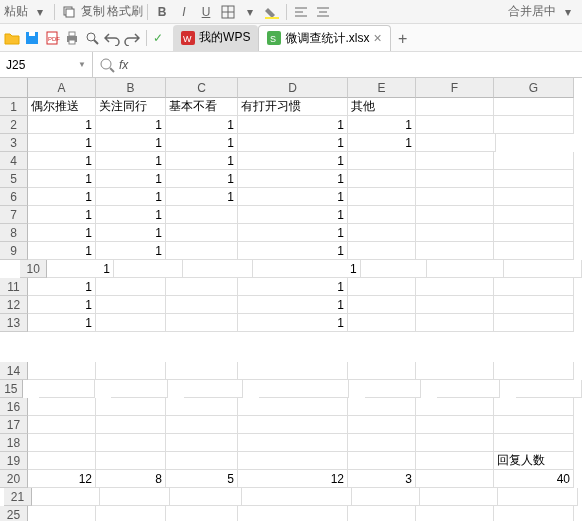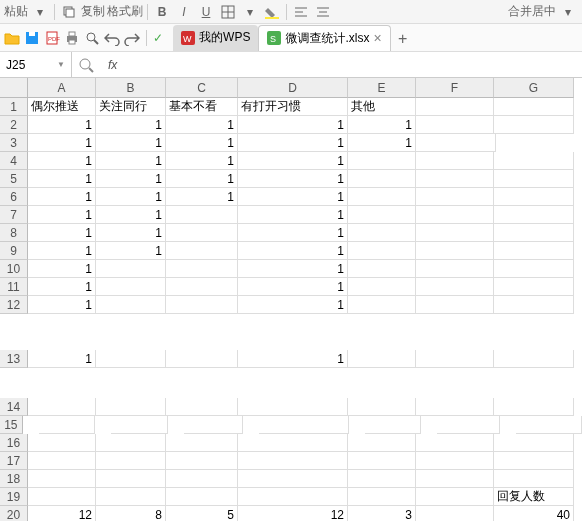--- a/index.html
+++ b/index.html
@@ -8,23 +8,23 @@
 .toolbar-top .lbl { color: #666; font-size: 12px; }
 .toolbar-top .icon-btn { width: 20px; height: 20px; display: inline-flex; align-items: center; justify-content: center; color: #666; cursor: pointer; }
 .sep { width: 1px; height: 16px; background: #ccc; margin: 0 2px; }
 .toolbar2 { height: 28px; background: #fafafa; display: flex; align-items: center; padding: 0 4px; gap: 4px; border-bottom: 1px solid #ddd; }
 .tab { height: 26px; padding: 0 8px; display: flex; align-items: center; gap: 4px; background: #ddd; border-radius: 4px 4px 0 0; font-size: 12px; cursor: pointer; }
 .tab.active { background: #fff; border: 1px solid #ccc; border-bottom: none; }
 .tab .close { color: #888; font-size: 14px; cursor: pointer; }
 .tab .ico { width: 14px; height: 14px; display: inline-block; }
 .add-tab { width: 24px; height: 24px; display: flex; align-items: center; justify-content: center; color: #666; font-size: 16px; cursor: pointer; }
 .formula-row { height: 26px; display: flex; align-items: stretch; border-bottom: 1px solid #ccc; background: #fff; }
-.cell-ref { width: 72px; border-right: 1px solid #ccc; display: flex; align-items: center; padding: 0 6px; font-size: 12px; }
+.cell-ref { width: 93px; border-right: 1px solid #ccc; display: flex; align-items: center; padding: 0 6px; font-size: 12px; }
 .cell-ref .dd { color: #888; font-size: 8px; margin-left: auto; }
-.fx-area { display: flex; align-items: center; gap: 10px; padding: 0 6px; flex: 1; }
+.fx-area { display: flex; align-items: center; gap: 0; padding: 0 6px; flex: 1; }
 .fx-area .icon-btn { width: 20px; color: #666; cursor: pointer; }
 .fx-label { font-style: italic; color: #555; }
 .corner { width: 28px; height: 20px; background: #eee; border-right: 1px solid #bbb; border-bottom: 1px solid #bbb; }
 .colhead { height: 20px; background: #eee; border-right: 1px solid #ccc; border-bottom: 1px solid #bbb; display: flex; align-items: center; justify-content: center; color: #555; font-size: 12px; }
 .rowhead { width: 28px; height: 18px; background: #eee; border-right: 1px solid #bbb; border-bottom: 1px solid #ccc; display: flex; align-items: center; justify-content: center; color: #555; font-size: 12px; }
 .cell { height: 18px; border-right: 1px solid #ddd; border-bottom: 1px solid #ddd; padding: 0 3px; font-size: 12px; display: flex; align-items: center; overflow: visible; white-space: nowrap; }
 .cell.num { justify-content: flex-end; }
 .wA { width: 68px; } .wB { width: 70px; } .wC { width: 72px; } .wD { width: 110px; } .wE { width: 68px; } .wF { width: 78px; } .wG { width: 80px; }
 svg { display: block; }
 </style>
@@ -260,21 +260,21 @@
       <div style="display: flex;">
         <div class="rowhead">9</div>
         <div class="cell wA num">1</div>
         <div class="cell wB num">1</div>
         <div class="cell wC"></div>
         <div class="cell wD num">1</div>
         <div class="cell wE"></div>
         <div class="cell wF"></div>
         <div class="cell wG"></div>
       </div>
-      <div style="display: flex;">
+      <div style="display: flex; margin-left: 20px;">
         <div class="rowhead">10</div>
         <div class="cell wA num">1</div>
         <div class="cell wB"></div>
         <div class="cell wC"></div>
         <div class="cell wD num">1</div>
         <div class="cell wE"></div>
         <div class="cell wF"></div>
         <div class="cell wG"></div>
       </div>
       <div style="display: flex;">
@@ -290,21 +290,21 @@
       <div style="display: flex;">
         <div class="rowhead">12</div>
         <div class="cell wA num">1</div>
         <div class="cell wB"></div>
         <div class="cell wC"></div>
         <div class="cell wD num">1</div>
         <div class="cell wE"></div>
         <div class="cell wF"></div>
         <div class="cell wG"></div>
       </div>
-      <div style="display: flex; margin-top: 36px;">
+      <div style="display: flex;">
         <div class="rowhead">13</div>
         <div class="cell wA num">1</div>
         <div class="cell wB"></div>
         <div class="cell wC"></div>
         <div class="cell wD num">1</div>
         <div class="cell wE"></div>
         <div class="cell wF"></div>
         <div class="cell wG"></div>
       </div>
       <div style="display: flex; margin-top: 30px;">

